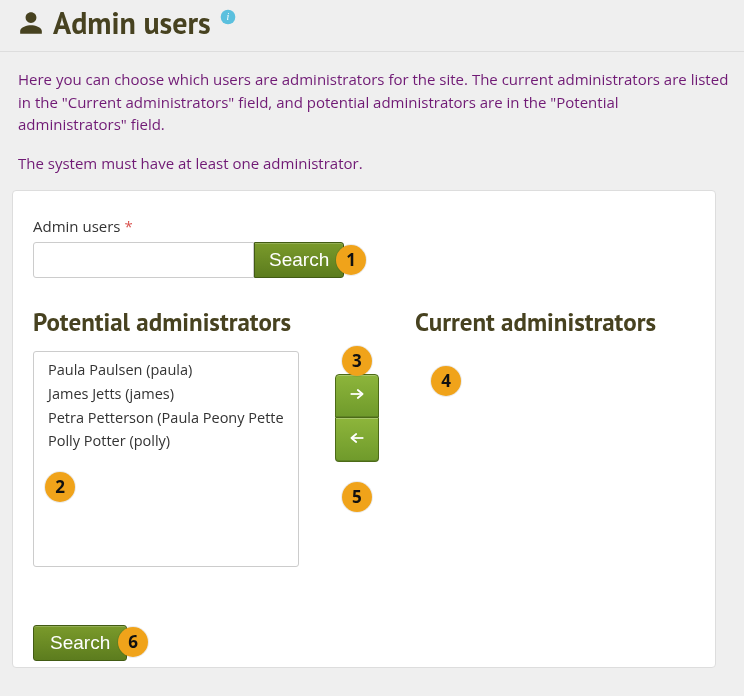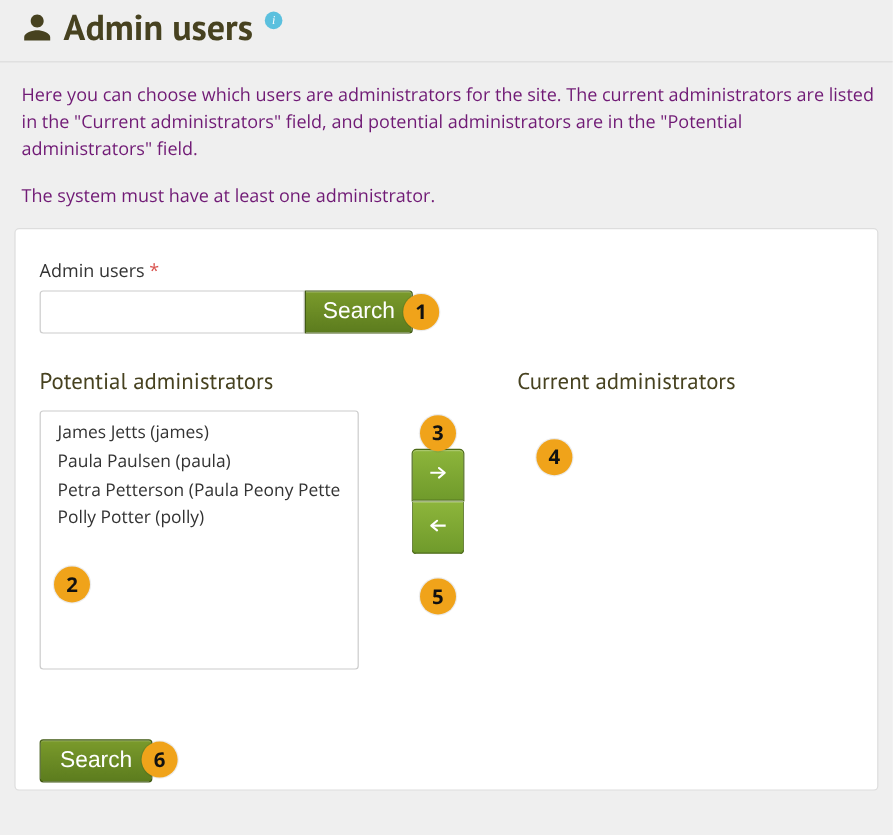--- a/index.html
+++ b/index.html
@@ -30,21 +30,21 @@
   .info-icon svg { width: 16px; height: 16px; display:block; }
   .info-icon { margin-top: -12px; cursor: pointer; }
 
   .intro { padding: 0 14px 0 18px; color: #701a75; }
   .intro p { margin-bottom: 16px; }
 
   .panel {
     background: #fff;
     border: 1px solid #ddd;
     border-radius: 4px;
-    margin: 16px 12px 0 12px;
+    margin: 16px 28px 0 12px;
     padding: 24px 20px 6px 20px;
   }
 
   .fld-label { font-size: 15px; margin-bottom: 4px; }
   .required { color: #d9534f; }
 
   .search-row { display: flex; margin-bottom: 26px; }
   .search-input {
     border: 1px solid #ccc;
     border-radius: 3px 0 0 3px;
@@ -69,22 +69,22 @@
   .btn-submit { padding: 6px 16px; }
 
   .picker { display: flex; gap: 0; align-items: stretch; }
   .col { display: flex; flex-direction: column; }
   .col.left { flex: 0 0 260px; }
   .col.mid { flex: 1; align-items: center; justify-content: flex-start; position:relative; }
   .col.right { flex: 0 0 280px; }
 
   .col h3 {
     font-family: "PT Sans", "Segoe UI", Arial, sans-serif;
-    font-size: 19px;
-    font-weight: 400;
+    font-size: 25px;
+    font-weight: 700;
     color: #474220;
     margin-bottom: 10px;
   }
 
   .listbox {
     border: 1px solid #ccc;
     border-radius: 3px;
     height: 216px;
     overflow-y: scroll;
     padding: 6px 0;
@@ -170,22 +170,22 @@
     <input class="search-input" type="text" value="" style="">
     <button class="btn btn-search">Search</button>
     <span class="callout" style="left:303px; top:3px;">1</span>
   </div>
 
   <div class="picker">
 
     <div class="col left pos-wrap">
       <h3>Potential administrators</h3>
       <div class="listbox">
+        <div class="item">Paula Paulsen (paula)</div>
         <div class="item">James Jetts (james)</div>
-        <div class="item">Paula Paulsen (paula)</div>
         <div class="item">Petra Petterson (Paula Peony Pette</div>
         <div class="item">Polly Potter (polly)</div>
       </div>
       <span class="callout" style="left:12px; top:168px;">2</span>
     </div>
 
     <div class="col mid pos-wrap">
       <span class="callout" style="top:42px;">3</span>
       <div class="xfer-btns" style="margin-top:70px;">
         <button title="Add">

